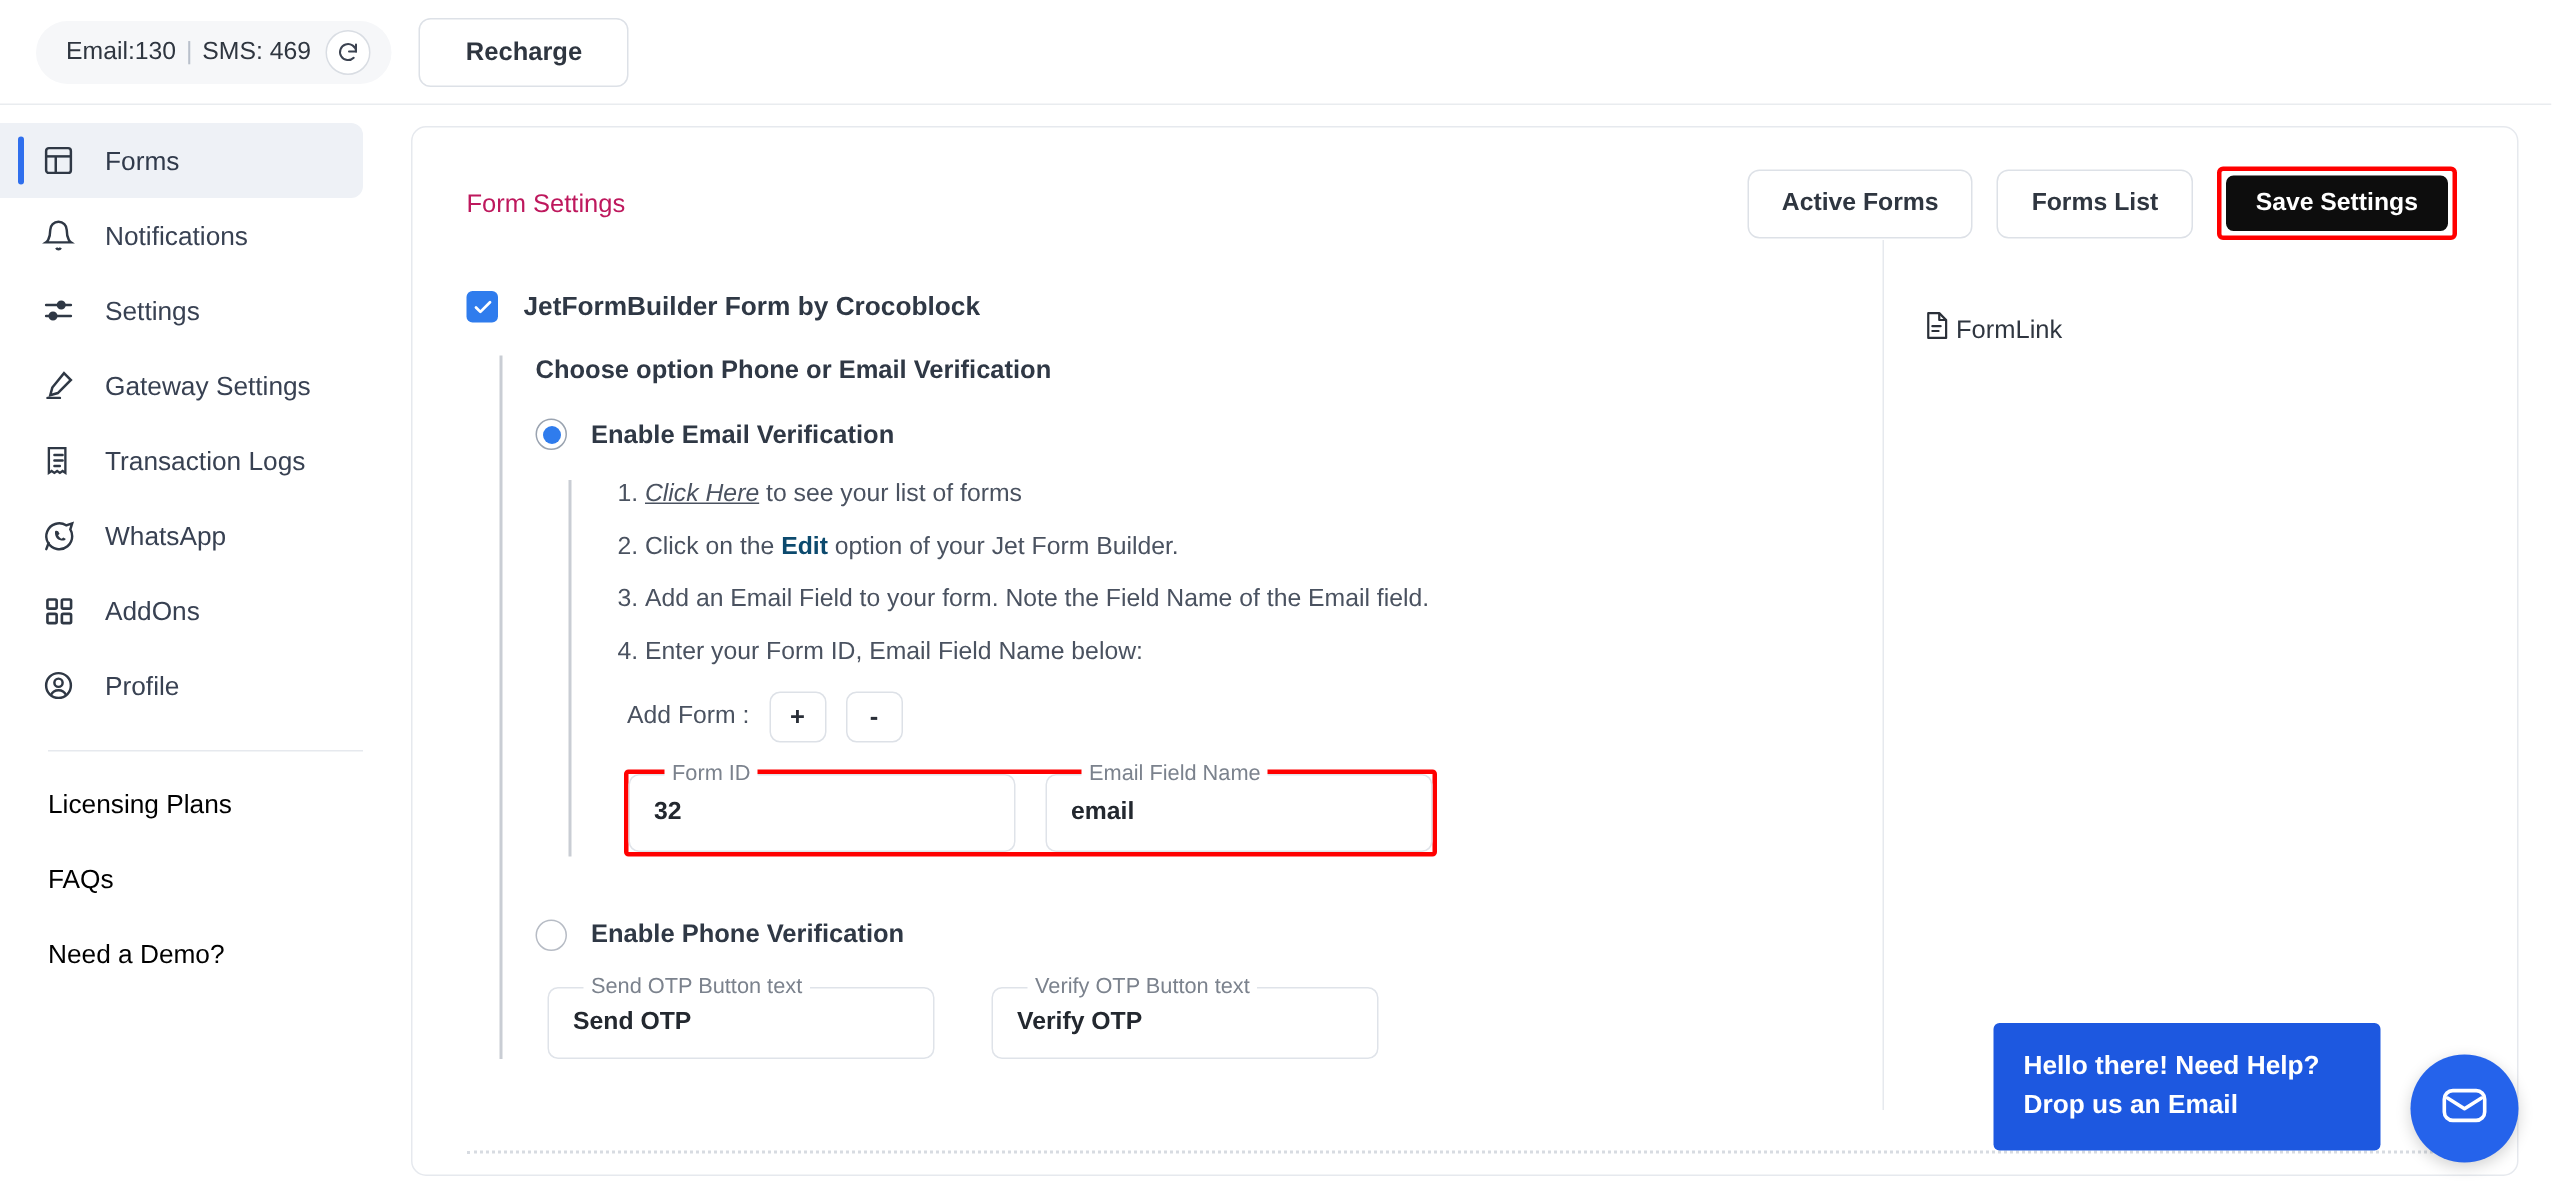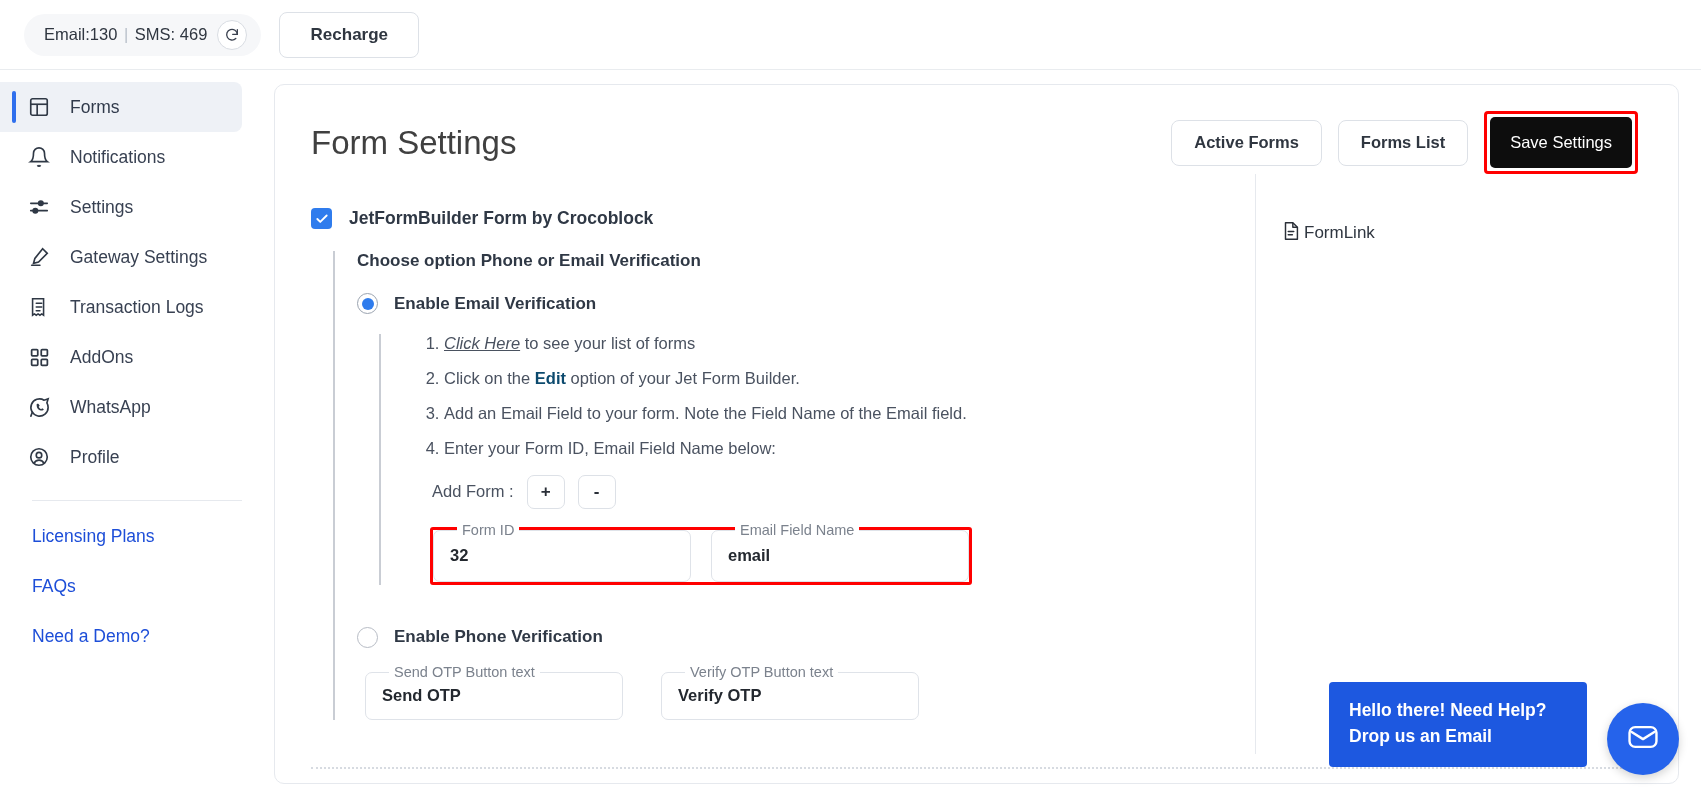--- a/index.html
+++ b/index.html
@@ -60,51 +60,51 @@
     width: 4px; height: 32px; background: #2f6fed; border-radius: 2px;
   }
   .nav-icon { width: 26px; height: 26px; display: flex; align-items: center; justify-content: center; flex: none; }
   .nav-label { font-size: 17.5px; color: #384152; font-weight: 500; white-space: nowrap; }
   .nav-item.active .nav-label { color: #303a4b; }
   .divider { height: 1px; background: #e6e9ee; margin: 18px 22px 10px 32px; }
   .plain-item {
     display: flex; align-items: center; height: 50px;
     padding-left: 32px; cursor: pointer;
   }
-  .plain-label { font-size: 17.5px; color: #1d4ed8; font-weight: 500; }
+  .plain-label { font-size: 17.5px; color: #000000; font-weight: 500; }
 
   
   .main {
     position: absolute; top: 70px; left: 264px; width: 1437px; height: 731px;
     background: #fff; padding: 14px 22px 0 10px;
   }
   .card {
     position: relative; width: 1405px; height: 700px;
     border: 1px solid #e6e9ee; border-radius: 10px; background: #fff;
     overflow: hidden;
   }
   .card-head {
     display: flex; align-items: center; justify-content: space-between;
     padding: 26px 40px 0 36px;
   }
-  .card-title { font-size: 33px; color: #404040; font-weight: 500; }
+  .card-title { font-size: 17px; color: #be185d; font-weight: 500; }
   .head-actions { display: flex; align-items: center; gap: 16px; }
   .btn-outline {
     height: 46px; padding: 0 22px;
     border: 1px solid #dde1e7; border-radius: 8px; background: #fff;
     font-size: 16.5px; font-weight: bold; color: #2f3640; cursor: pointer;
     white-space: nowrap;
   }
   .save-wrap {
     border: 3px solid #ff0000; border-radius: 4px; padding: 3px;
     display: inline-flex;
   }
   .btn-dark {
-    height: 51px; padding: 0 20px; border: none; border-radius: 5px;
-    background: #0d0d0d; color: #fff; font-size: 16.5px; font-weight: normal;
+    height: 37px; padding: 0 20px; border: none; border-radius: 5px;
+    background: #0d0d0d; color: #fff; font-size: 16.5px; font-weight: bold;
     cursor: pointer; white-space: nowrap; text-align: center;
   }
 
   
   .card-body { display: flex; padding: 0 0 0 36px; }
   .left-col { width: 930px; padding-top: 34px; }
   .right-col {
     width: 420px; border-left: 1px solid #e6e9ee; margin-left: 14px;
     padding: 46px 0 0 24px; min-height: 580px;
   }
@@ -130,21 +130,21 @@
     border: 1.5px solid #b7bcc5; background: #fff; flex: none;
     display: flex; align-items: center; justify-content: center;
   }
   .radio.on { border-color: #9aa3b0; }
   .radio.on::after {
     content: ""; width: 12px; height: 12px; border-radius: 50%; background: #2f7ced;
   }
   .radio-label { font-size: 17px; font-weight: bold; color: #2f3845; }
 
   .steps-block {
-    margin: 20px 0 0 22px; border-left: 2px solid #c9cdd4; padding-left: 41px;
+    margin: 20px 0 0 22px; border-left: 2px solid #c9cdd4; padding-left: 27px;
   }
   ol.steps { list-style: decimal; padding-left: 22px; }
   ol.steps li {
     font-size: 16.5px; color: #4a5260; line-height: 1.1; margin-bottom: 17px;
   }
   ol.steps li b { color: #0c4a6e; }
   .link-here {
     font-style: italic; text-decoration: underline; color: #4a5260; cursor: pointer;
   }
 
@@ -270,39 +270,39 @@
           <line x1="9" y1="8" x2="15" y2="8"></line>
             <line x1="9" y1="12" x2="15" y2="12"></line>
             <line x1="9" y1="16" x2="13" y2="16"></line>
         </svg>
       </span>
       <span class="nav-label">Transaction Logs</span>
     </div>
 
     <div class="nav-item">
       <span class="nav-icon">
+        <svg width="23" height="23" viewBox="0 0 24 24" fill="none" stroke="#2f3845" stroke-width="1.7">
+          <path d="M21 12a9 9 0 1 1-4.2-7.6L21 3l-1.3 4.2A8.9 8.9 0 0 1 21 12z" transform="rotate(0)"></path>
+          <path d="M3 21l1.6-4.3" stroke-linecap="round"></path>
+          <path d="M9 9c0 4 2 6 6 6 1 0 1.4-.6 1.4-1.2l-1.6-1-1.1 1c-1-.4-2.1-1.5-2.5-2.5l1-1.1-1-1.6C10.6 8 9 8 9 9z" fill="#2f3845" stroke="none"></path>
+        </svg>
+      </span>
+      <span class="nav-label">WhatsApp</span>
+    </div>
+
+    <div class="nav-item">
+      <span class="nav-icon">
         <svg width="21" height="21" viewBox="0 0 24 24" fill="none" stroke="#2f3845" stroke-width="2">
           <rect x="3" y="3" width="7" height="7" rx="1"></rect>
             <rect x="14" y="3" width="7" height="7" rx="1"></rect>
           <rect x="3" y="14" width="7" height="7" rx="1"></rect>
             <rect x="14" y="14" width="7" height="7" rx="1"></rect>
         </svg>
       </span>
       <span class="nav-label">AddOns</span>
-    </div>
-
-    <div class="nav-item">
-      <span class="nav-icon">
-        <svg width="23" height="23" viewBox="0 0 24 24" fill="none" stroke="#2f3845" stroke-width="1.7">
-          <path d="M21 12a9 9 0 1 1-4.2-7.6L21 3l-1.3 4.2A8.9 8.9 0 0 1 21 12z" transform="rotate(0)"></path>
-          <path d="M3 21l1.6-4.3" stroke-linecap="round"></path>
-          <path d="M9 9c0 4 2 6 6 6 1 0 1.4-.6 1.4-1.2l-1.6-1-1.1 1c-1-.4-2.1-1.5-2.5-2.5l1-1.1-1-1.6C10.6 8 9 8 9 9z" fill="#2f3845" stroke="none"></path>
-        </svg>
-      </span>
-      <span class="nav-label">WhatsApp</span>
     </div>
 
     <div class="nav-item">
       <span class="nav-icon">
         <svg width="22" height="22" viewBox="0 0 24 24" fill="none" stroke="#2f3845" stroke-width="1.8">
           <circle cx="12" cy="12" r="9"></circle>
             <circle cx="12" cy="10" r="3"></circle>
             <path d="M6.5 19a6 6 0 0 1 11 0"></path>
         </svg>
       </span>

